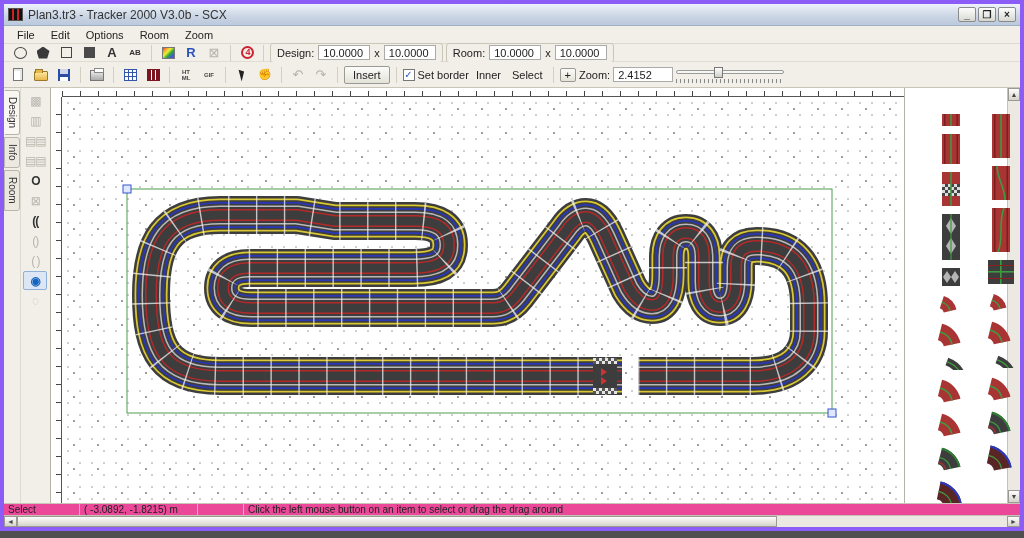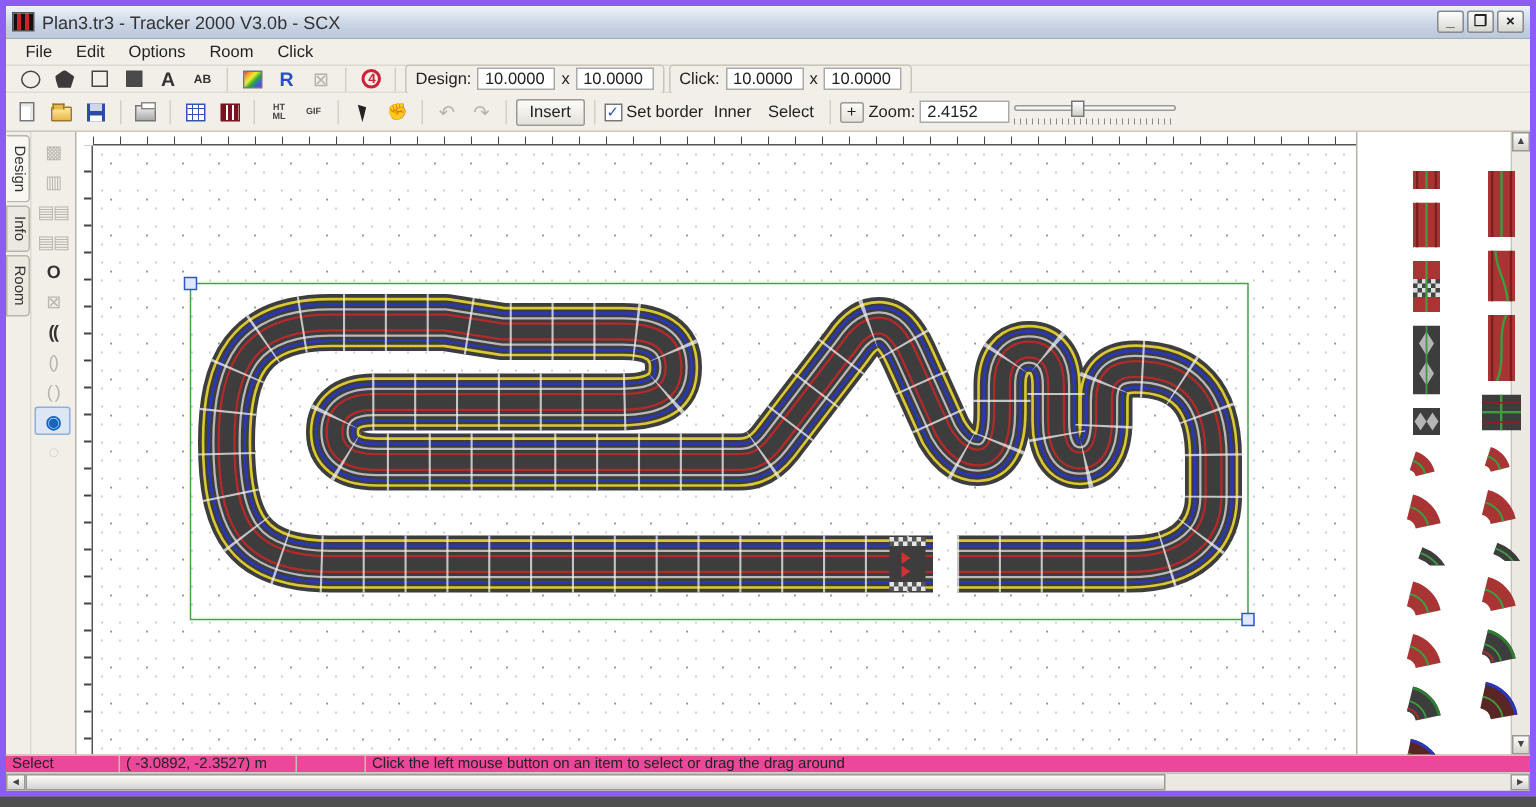--- a/index.html
+++ b/index.html
@@ -151,21 +151,21 @@
       <div class="win-btn">❐</div>
       <div class="win-btn">×</div>
     </div>
   </div>
 
   <div class="menubar">
     <span class="menu-item">File</span>
     <span class="menu-item">Edit</span>
     <span class="menu-item">Options</span>
     <span class="menu-item">Room</span>
-    <span class="menu-item">Click</span>
+    <span class="menu-item">Zoom</span>
   </div>
 
   <div class="toolbar tb1">
     <div class="tbtn">
         <span class="i i-ellipse"></span>
       </div>
     <div class="tbtn">
         <span class="i i-pent"></span>
       </div>
     <div class="tbtn">
@@ -187,21 +187,21 @@
         <span class="i i-rot"></span>
       </div>
     <div class="sep"></div>
     <div class="group">
       <span>Design:</span>
       <span class="numbox">10.0000</span>
       <span>x</span>
       <span class="numbox">10.0000</span>
     </div>
     <div class="group">
-      <span>Click:</span>
+      <span>Room:</span>
       <span class="numbox">10.0000</span>
       <span>x</span>
       <span class="numbox">10.0000</span>
     </div>
   </div>
 
   <div class="toolbar tb2">
     <div class="tbtn">
         <span class="i i-page"></span>
       </div>
@@ -453,21 +453,21 @@
     </div>
 
     <div class="vscroll">
       <div class="scroll-btn">▲</div>
       <div class="scroll-btn">▼</div>
     </div>
   </div>
 
   <div class="statusbar">
     <div class="status-cell" style="width:76px">Select</div>
-    <div class="status-cell" style="width:118px">( -3.0892, -2.3527) m</div>
+    <div class="status-cell" style="width:118px">( -3.0892, -1.8215) m</div>
     <div class="status-cell" style="width:46px"></div>
     <div class="status-cell" style="flex:1;border-right:none">Click the left mouse button on an item to select or drag the drag around</div>
   </div>
 
   <div class="hscroll">
     <div class="hbtn">◄</div>
     <div class="hthumb"></div>
     <div class="htrack"></div>
     <div class="hbtn">►</div>
   </div>

